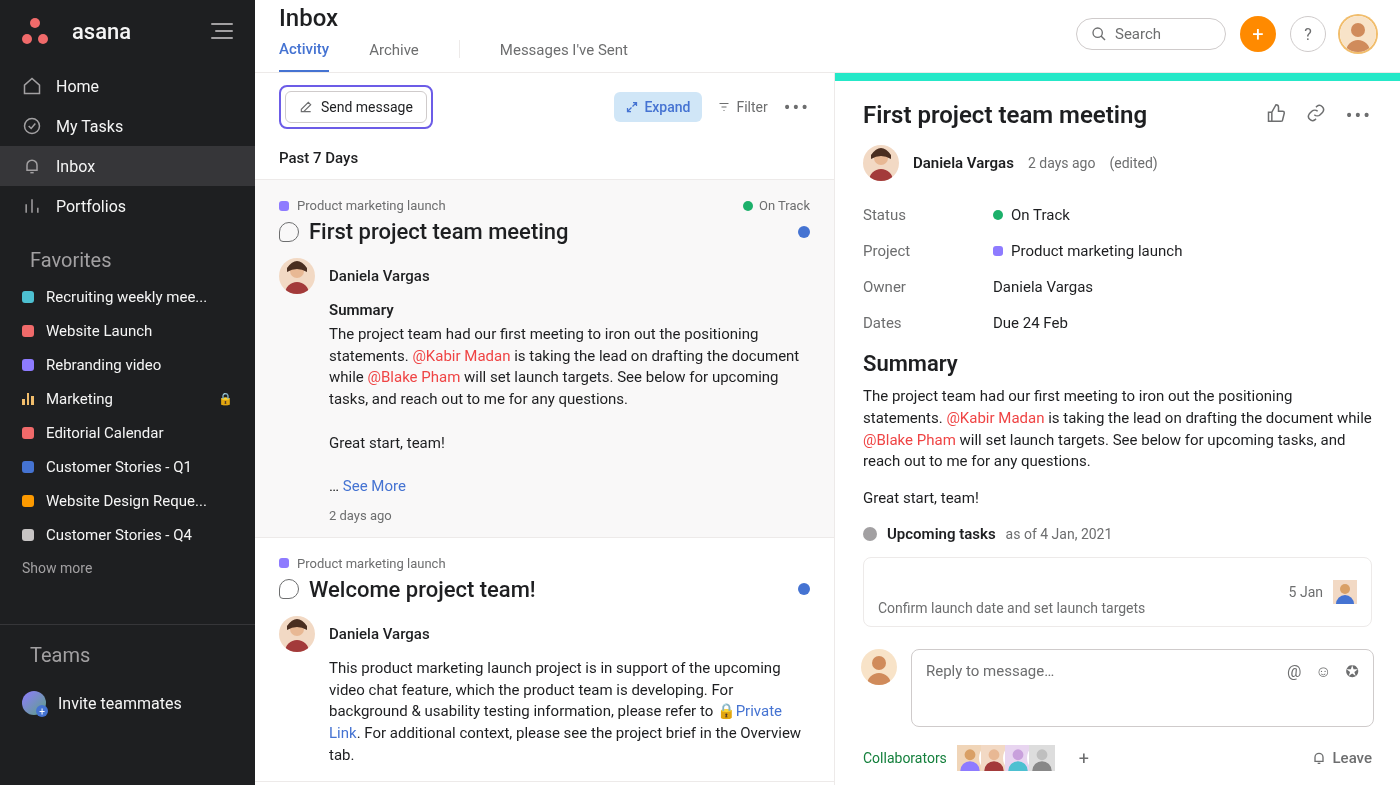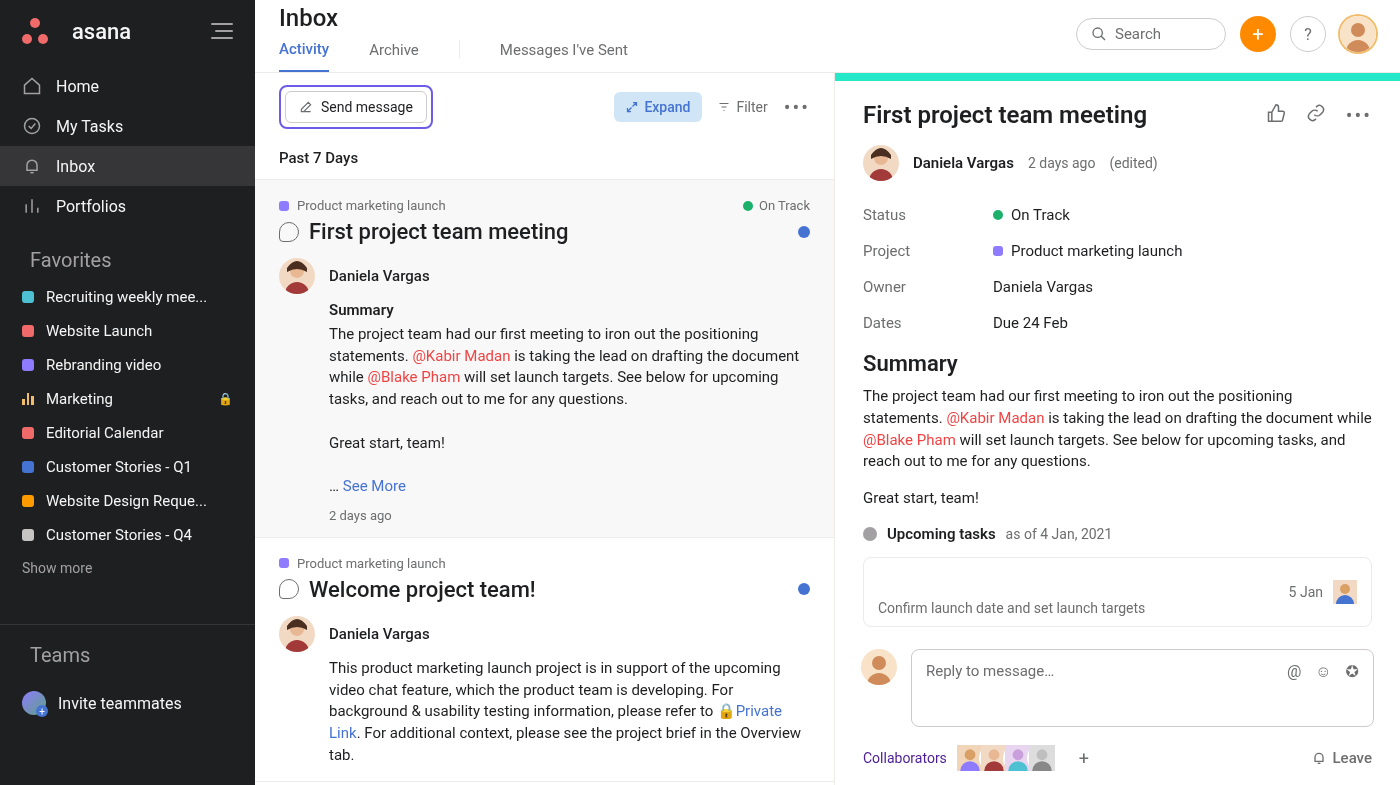--- a/index.html
+++ b/index.html
@@ -123,21 +123,21 @@
   .task-card .t-title{ flex:1; white-space:nowrap; overflow:hidden; text-overflow:ellipsis;margin-top:32px;}
   .avatar-sm { width:24px; height:24px; border-radius:50%; }
 
   .reply-area { position:absolute; bottom:58px; left:0; right:0; padding:0 26px; background:#fff;}
   .reply-box-row{ display:flex; gap:14px; align-items:flex-start;}
   .reply-box { flex:1; border:1px solid #cfcbcb; border-radius:8px; padding:12px 14px; min-height:78px; display:flex; justify-content:space-between;}
   .reply-placeholder { color:#6d6e6f; font-size:15px;}
   .reply-icons { display:flex; gap:14px; color:#6d6e6f; font-size:16px; }
 
   .collab-row { position:absolute; bottom:12px; left:0; right:0; padding:0 28px; display:flex; align-items:center; gap:14px; }
-  .collab-label { color:#4c1d95; font-size:14px; }
+  .collab-label { color:#15803d; font-size:14px; }
   .collab-avatars { display:flex; }
   .collab-avatars .avatar-sm { margin-left:-6px; border:2px solid #fff; width:30px; height:30px;}
   .add-collab { width:26px; height:26px; display:flex; align-items:center; justify-content:center; color:#6d6e6f; font-size:18px; cursor:pointer;}
   .leave { margin-left:auto; display:flex; align-items:center; gap:6px; color:#6d6e6f; font-size:15px; cursor:pointer; font-weight:500;}
 
   .person-svg{ width:100%; height:100%; }
 </style>
 </head>
 <body>
 

